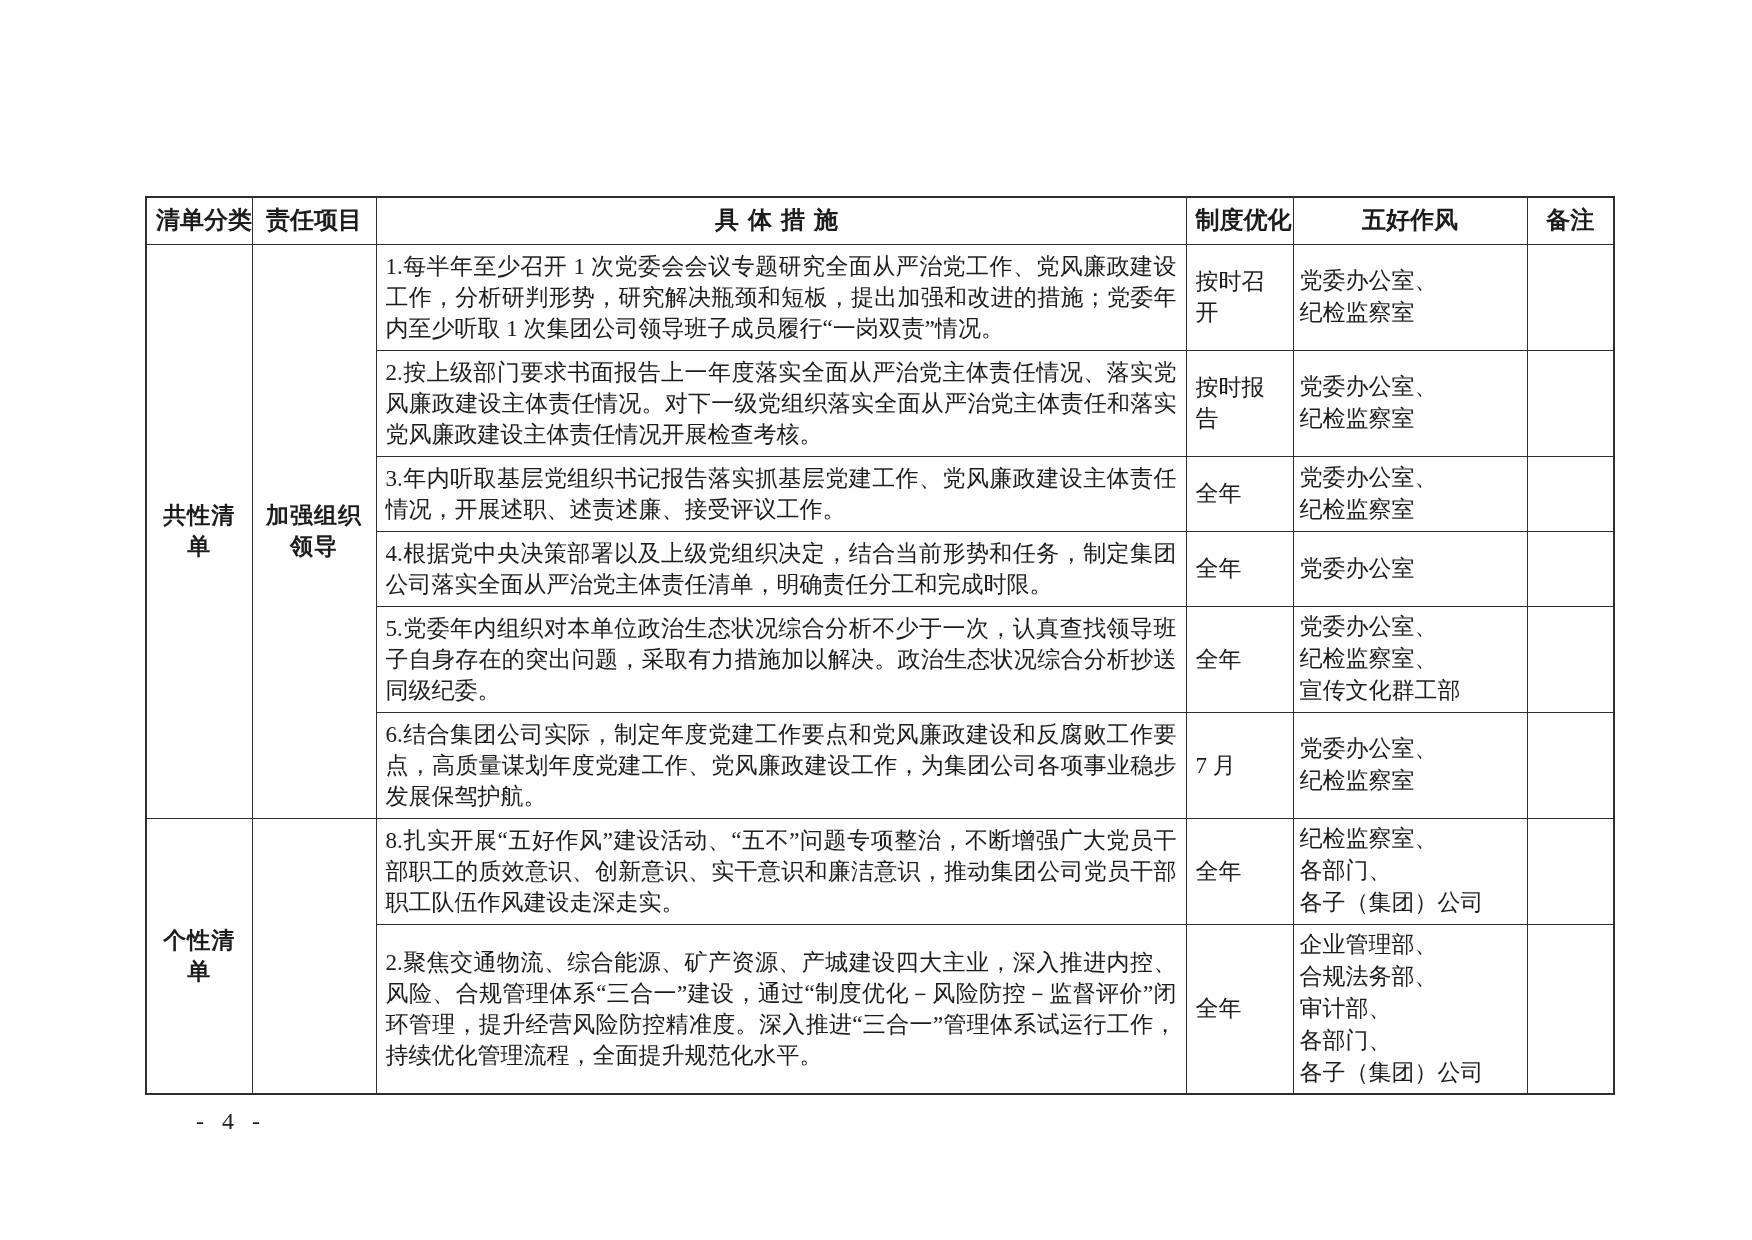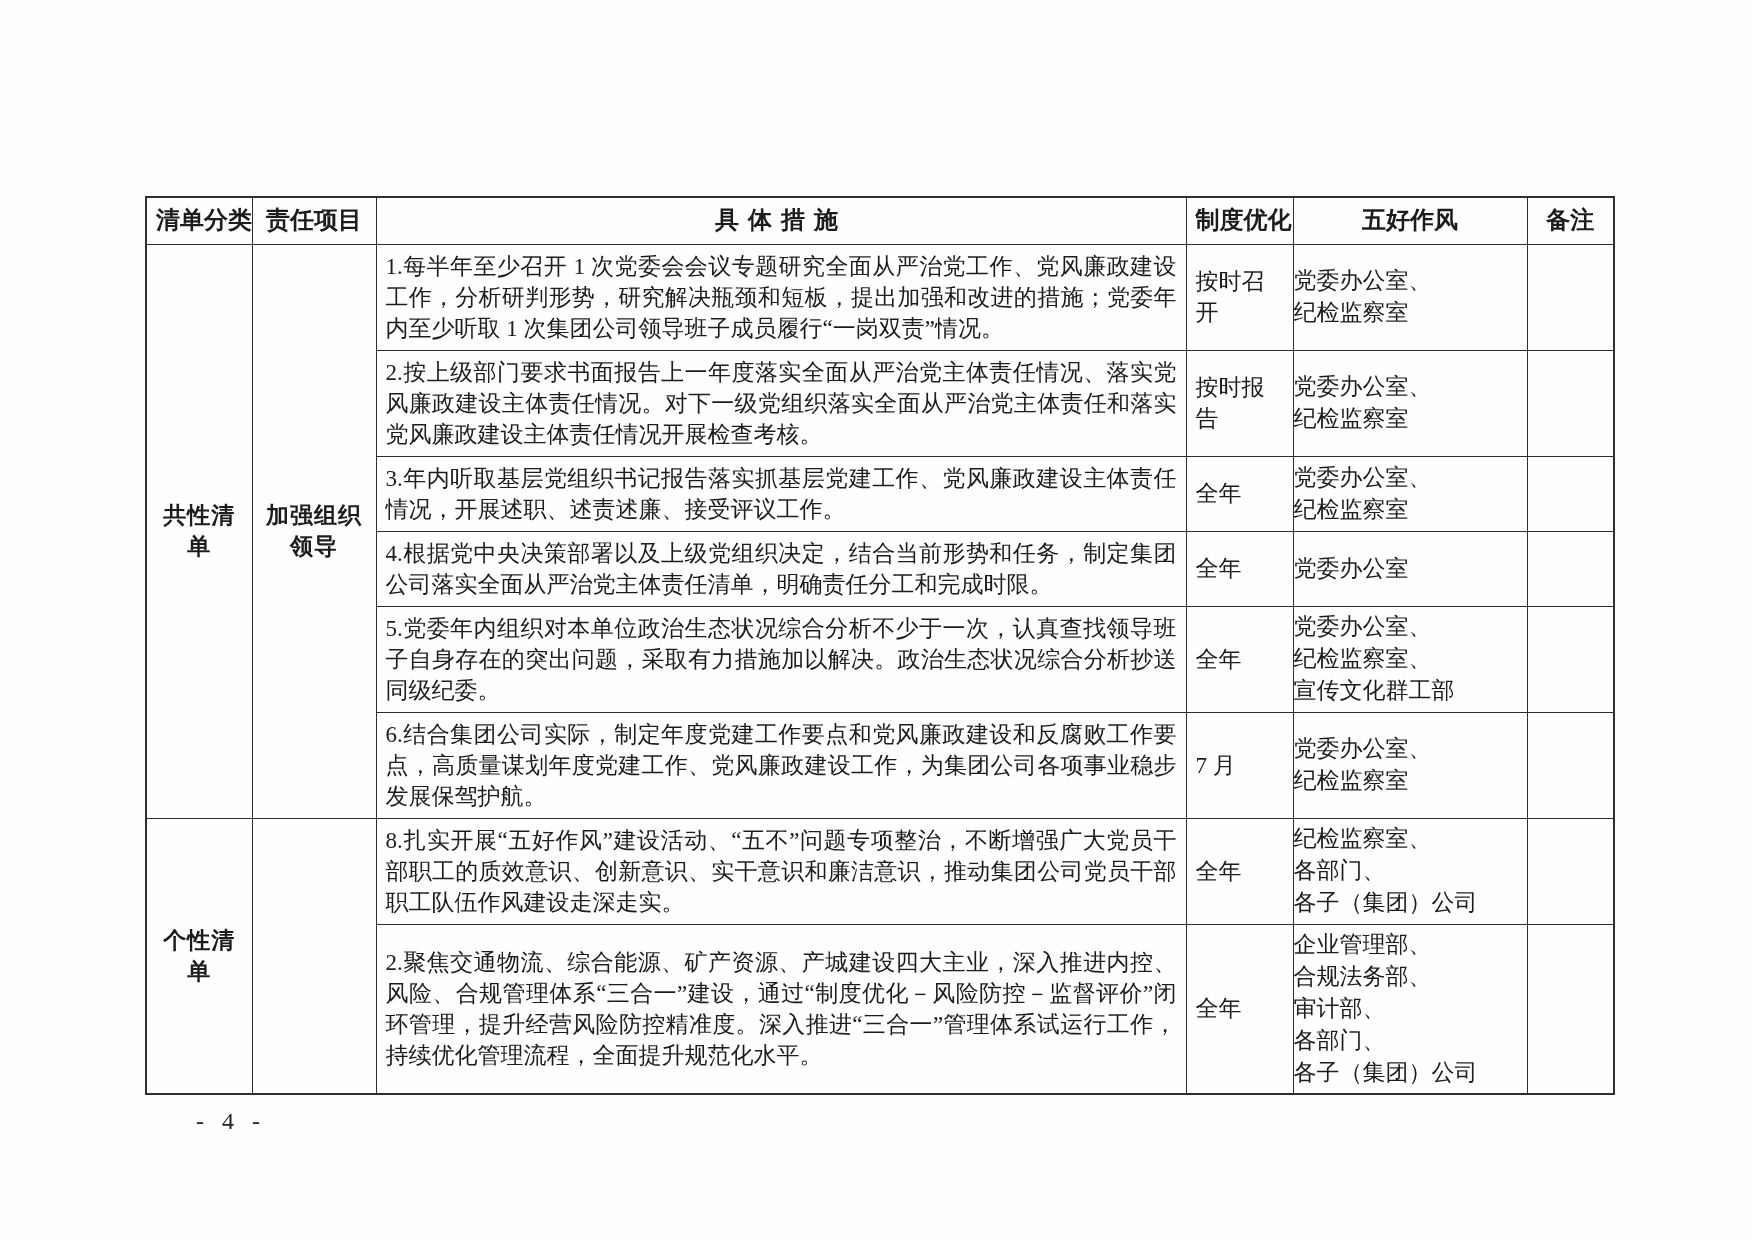--- a/index.html
+++ b/index.html
@@ -47,21 +47,21 @@
   td.measure-cell {
     text-align: justify;
     text-justify: inter-ideograph;
     font-family: Liberation Serif, serif;
   }
   td.deadline-cell, td.unit-cell, td.remark-cell {
   }
   td.unit-cell {
     white-space: pre-line;
     line-height: 32px;
-    padding: 4px 0;
+    padding: 4px 6px;
     margin-top: 24px;
   }
   .page-number {
     position: absolute;
     left: 196px; top: 1108px;
     font-size: 24px;
     letter-spacing: 6px;
     color: #222;
   }
 </style>

